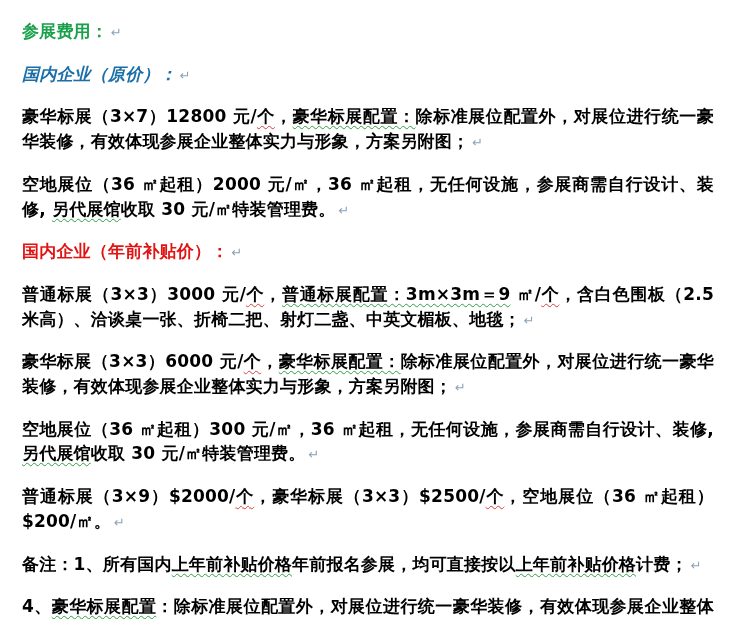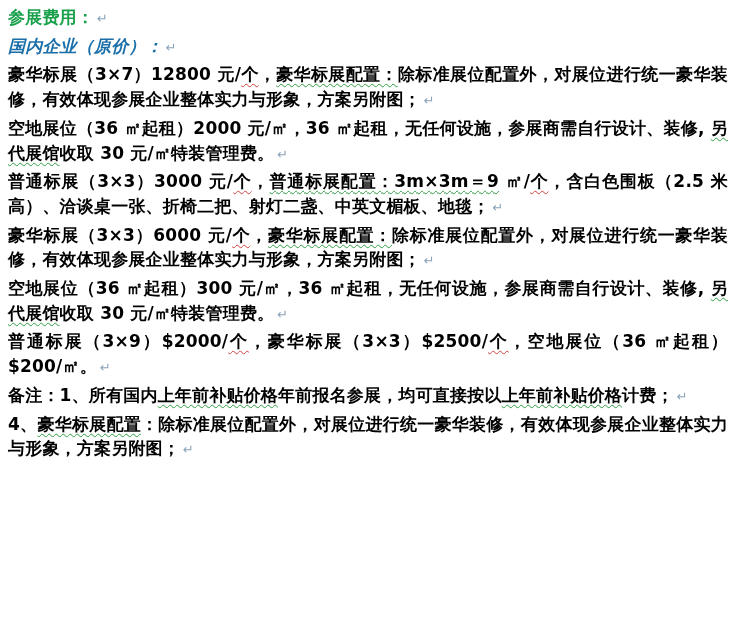--- a/index.html
+++ b/index.html
@@ -11,21 +11,21 @@
     box-sizing: border-box;
     width: 735px; height: 619px;
     padding: 3px 5px 2px 6px;
     font-size: 17px;
     line-height: 24.7px;
     font-weight: 700;
     color: #000000;
     text-align: justify;
     letter-spacing: 0.2px;
   }
-  .doc p { margin: 2px; }
+  .doc p { margin: 16px; }
   .h-green { color: #19A04B; }
   .h-blue  { color: #1B6FA8; font-style: italic; }
   .h-red   { color: #E11414; }
   .h-black { color: #000000; }
   .sq-red {
     text-decoration: underline wavy #D64040 1px;
     text-decoration-skip-ink: none;
     text-underline-offset: 3px;
   }
   .sq-green {
@@ -42,19 +42,20 @@
   }
 </style>
 </head>
 <body>
 
 <div class="doc">
     <p class="h-green"><span>参展费用：</span><span class="pilcrow">↵</span></p>
     <p class="h-blue"><span>国内企业（原价）：</span><span class="pilcrow">↵</span></p>
     <p class=""><span>豪华标展（3×7）12800 元/</span><span class="sq-red">个</span><span>，</span><span class="sq-green">豪华标展配置：</span><span>除标准展位配置外，对展位进行统一豪华装修，有效体现参展企业整体实力与形象，方案另附图；</span><span class="pilcrow">↵</span></p>
     <p class=""><span>空地展位（36 ㎡起租）2000 元/㎡，36 ㎡起租，无任何设施，参展商需自行设计、装修, </span><span class="sq-green">另代展馆</span><span>收取 30 元/㎡特装管理费。</span><span class="pilcrow">↵</span></p>
+    <p class="h-red"><span>国内企业（年前补贴价）：</span><span class="pilcrow">↵</span></p>
     <p class=""><span>普通标展（3×3）3000 元/</span><span class="sq-red">个</span><span>，</span><span class="sq-green">普通标展配置：3m×3m＝9</span><span> ㎡/</span><span class="sq-red">个</span><span>，含白色围板（2.5 米高）、洽谈桌一张、折椅二把、射灯二盏、中英文楣板、地毯；</span><span class="pilcrow">↵</span></p>
     <p class=""><span>豪华标展（3×3）6000 元/</span><span class="sq-red">个</span><span>，</span><span class="sq-green">豪华标展配置：</span><span>除标准展位配置外，对展位进行统一豪华装修，有效体现参展企业整体实力与形象，方案另附图；</span><span class="pilcrow">↵</span></p>
     <p class=""><span>空地展位（36 ㎡起租）300 元/㎡，36 ㎡起租，无任何设施，参展商需自行设计、装修, </span><span class="sq-green">另代展馆</span><span>收取 30 元/㎡特装管理费。</span><span class="pilcrow">↵</span></p>
     <p class=""><span>普通标展（3×9）$2000/</span><span class="sq-red">个</span><span>，豪华标展（3×3）$2500/</span><span class="sq-red">个</span><span>，空地展位（36 ㎡起租）$200/㎡。</span><span class="pilcrow">↵</span></p>
     <p class=""><span>备注：1、所有国内</span><span class="sq-green">上年前补贴价格</span><span>年前报名参展，均可直接按以</span><span class="sq-green">上年前补贴价格</span><span>计费；</span><span class="pilcrow">↵</span></p>
     <p class=""><span>4、</span><span class="sq-green">豪华标展配置</span><span>：除标准展位配置外，对展位进行统一豪华装修，有效体现参展企业整体实力与形象，方案另附图；</span><span class="pilcrow">↵</span></p>
   </div>
 
 </body></html>

